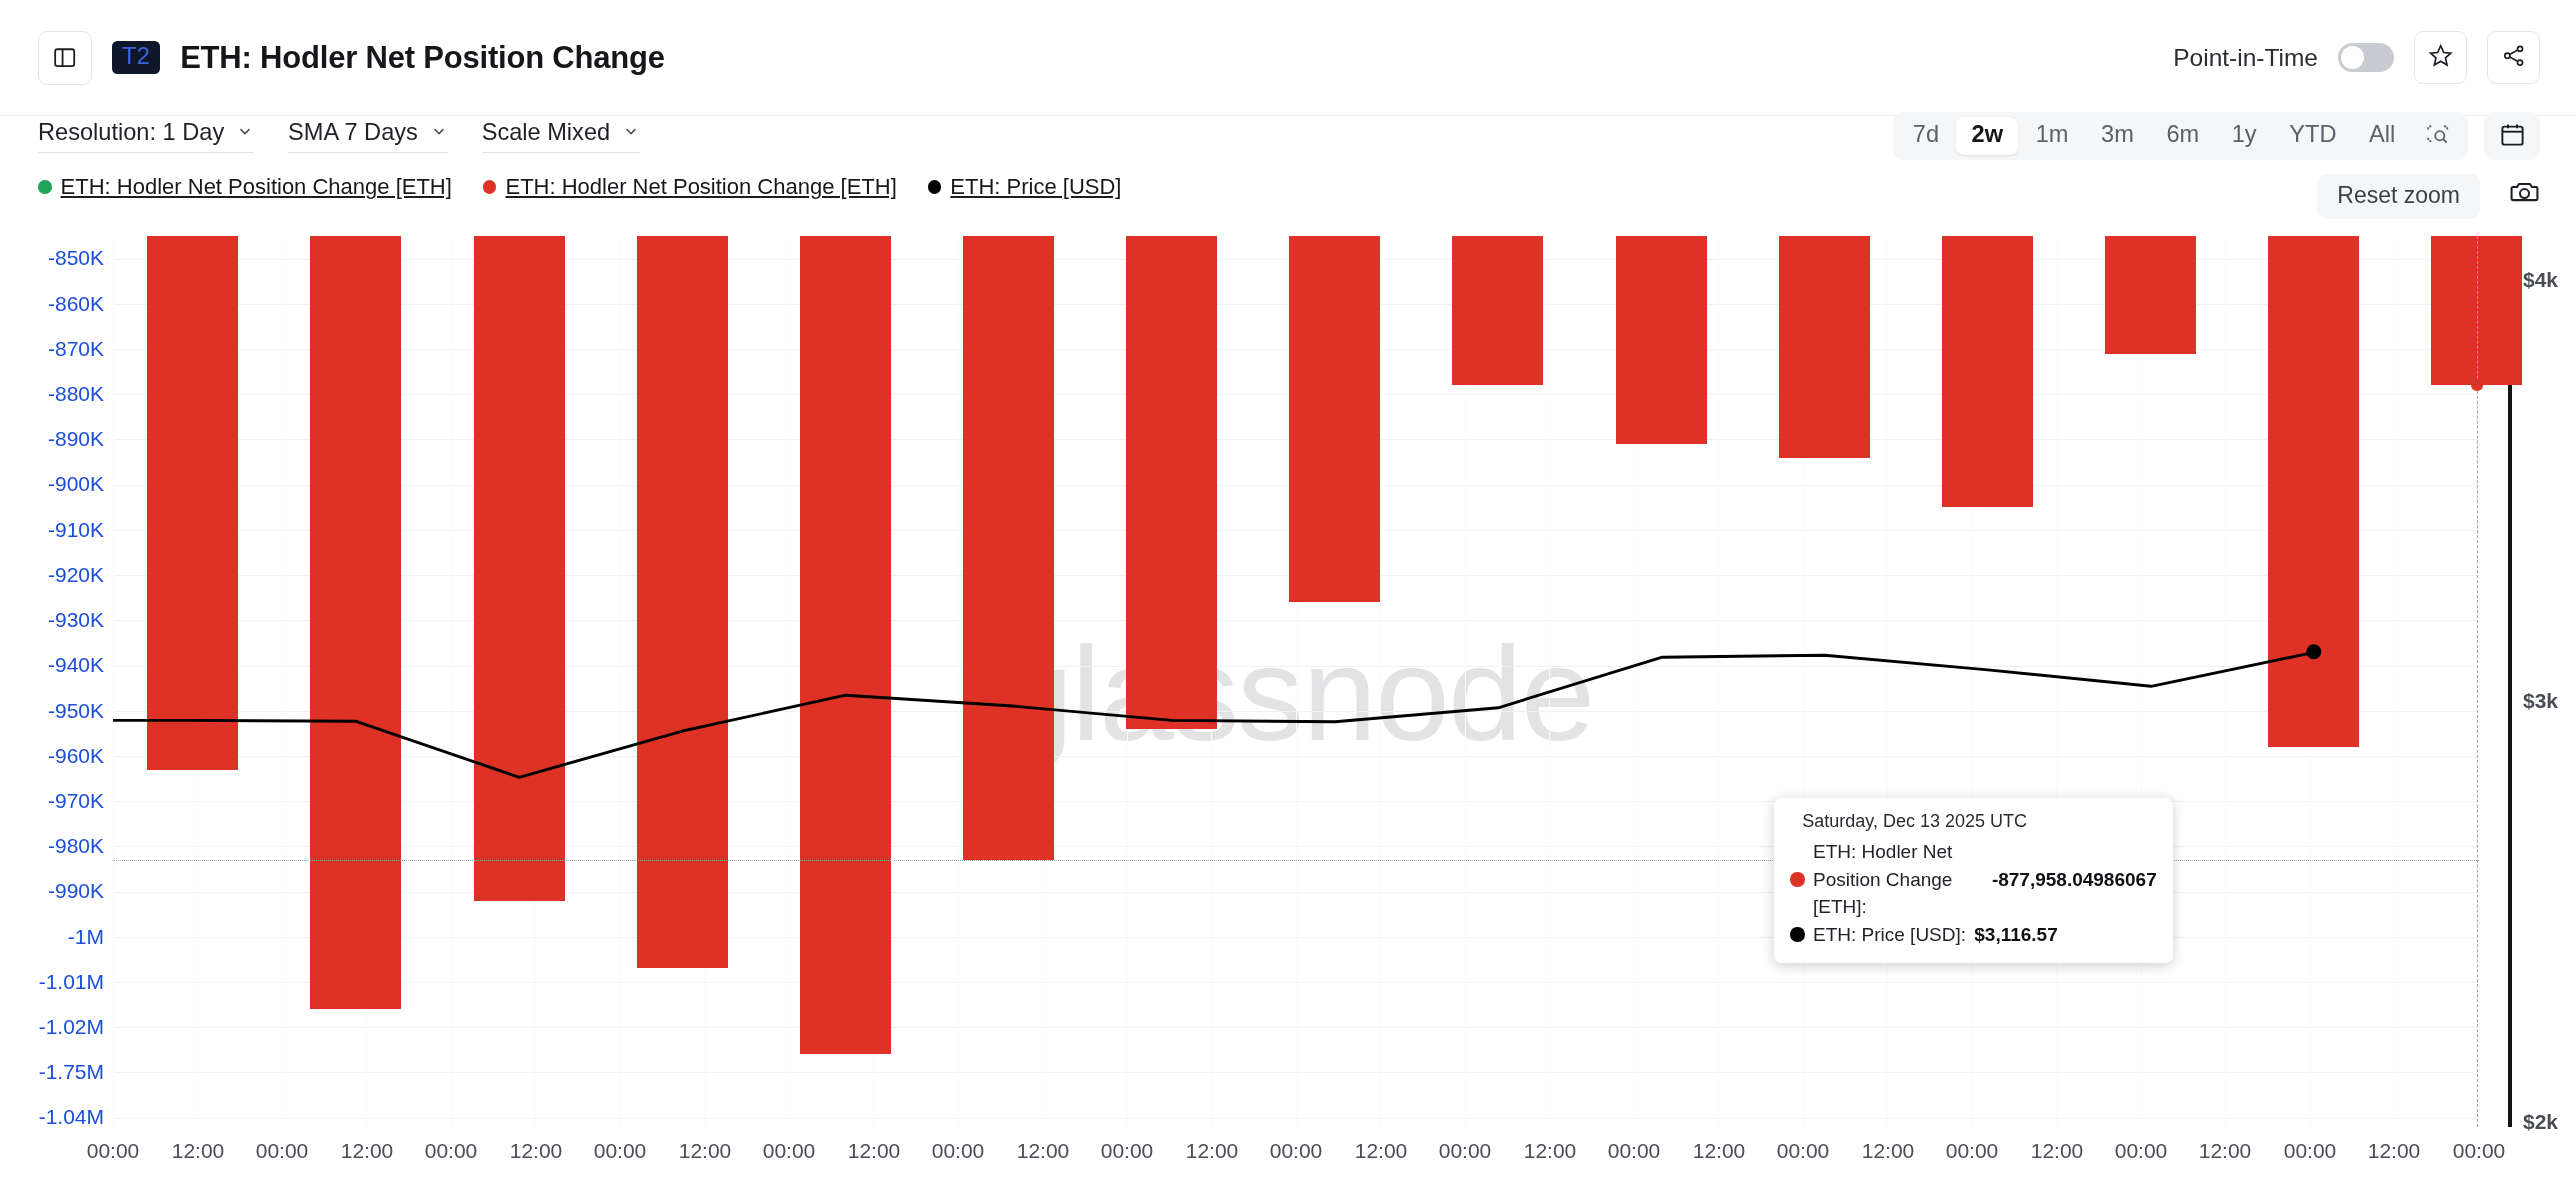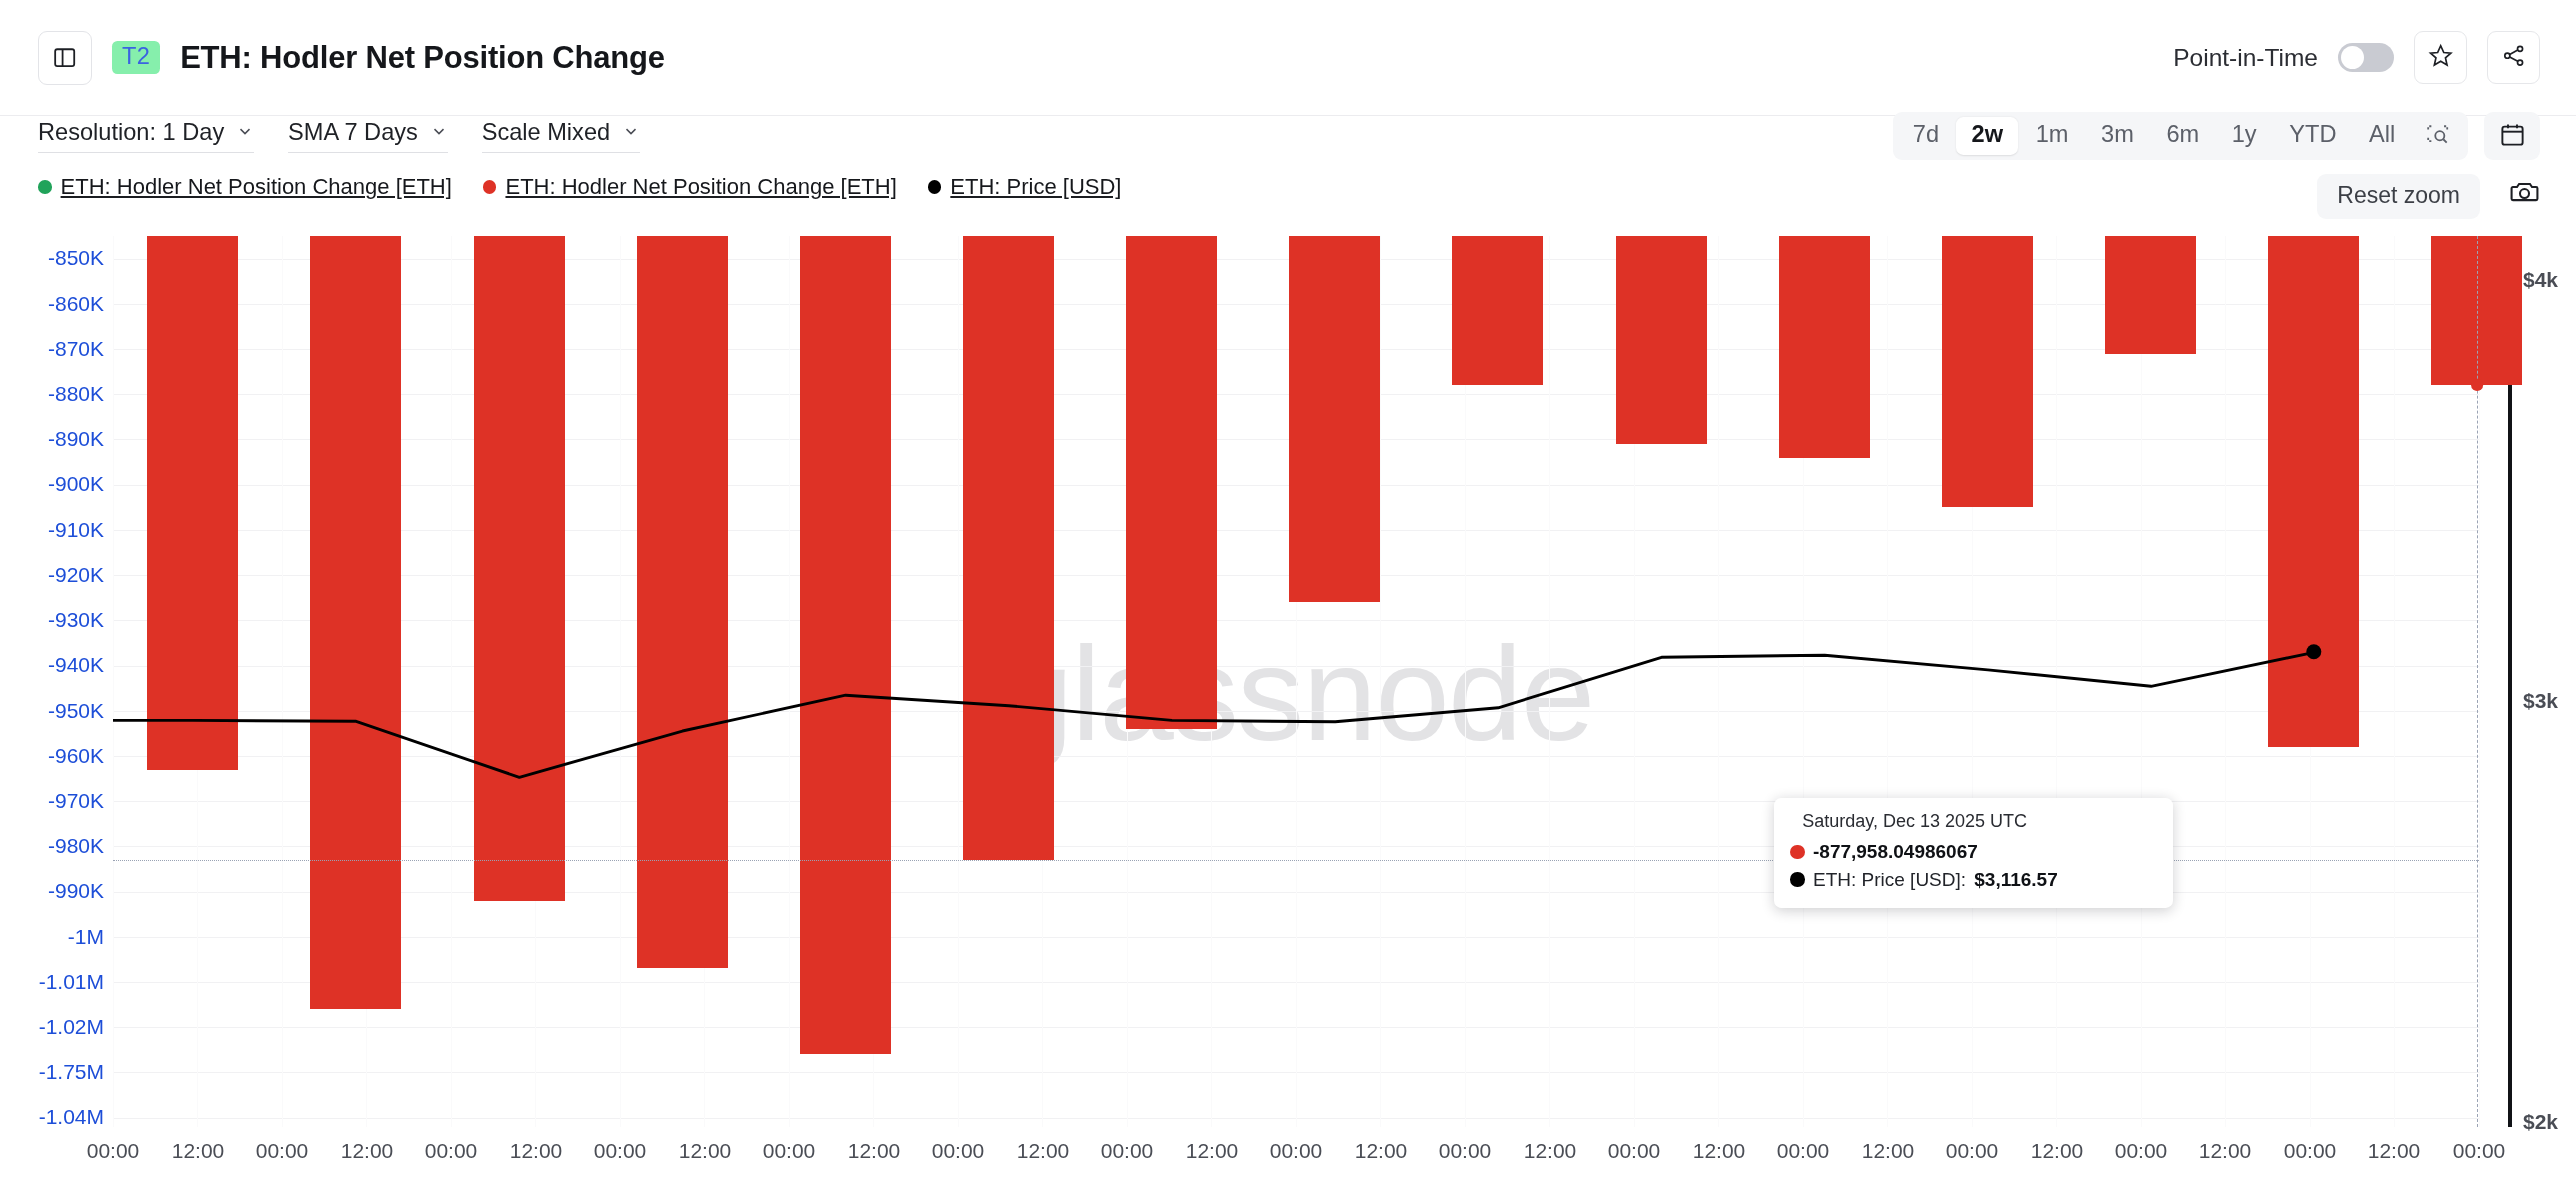--- a/index.html
+++ b/index.html
@@ -19,21 +19,21 @@
     display: flex; align-items: center;
   }
   .hdr-left { display: flex; align-items: center; padding-left: 38px; gap: 20px; }
   .sidebar-toggle {
     width: 54px; height: 54px; border: 0.9px solid #e3e4e8; border-radius: 9px;
     background: #fff; display: flex; align-items: center; justify-content: center;
     cursor: pointer;
   }
   .sidebar-toggle svg { display:block; }
   .tier-badge {
-    background: #86efac; color: #3b63e0; font-size: 23.6px; font-weight: 500;
+    background: #0f172a; color: #3b63e0; font-size: 23.6px; font-weight: 500;
     border-radius: 5.4px; padding: 3.6px 10px 5.4px 10px; line-height: 1; letter-spacing: 0.3px;
   }
   .page-title { font-size: 31px; font-weight: 600; letter-spacing: -0.2px; color:#15171b; }
 
   .hdr-right {
     margin-left: auto; display: flex; align-items: center; gap: 20px; padding-right: 36px;
   }
   .pit-label { font-size: 24.5px; color: #2b2d33; }
   .toggle-switch {
     width: 56px; height: 29px; border-radius: 14.5px; background: #c9cbd2;
@@ -412,20 +412,21 @@
         <div class="xlabel" style="left: 2394px;">12:00</div>
         <div class="xlabel" style="left: 2479px;">00:00</div>
       </div>
   </div>
 
   <div class="tooltip">
     <div class="tt-date">Saturday, Dec 13 2025 UTC</div>
     <div id="tt-rows">
         <div class="tt-row">
           <span class="tt-dot" style="background: rgb(222, 50, 38);"></span>
+          <span class="tt-name">ETH: Hodler Net Position Change [ETH]:</span>
           <span class="tt-val">-877,958.04986067</span>
         </div>
         <div class="tt-row">
           <span class="tt-dot" style="background: rgb(0, 0, 0);"></span>
           <span class="tt-name">ETH: Price [USD]:</span>
           <span class="tt-val">$3,116.57</span>
         </div>
       </div>
   </div>
 

